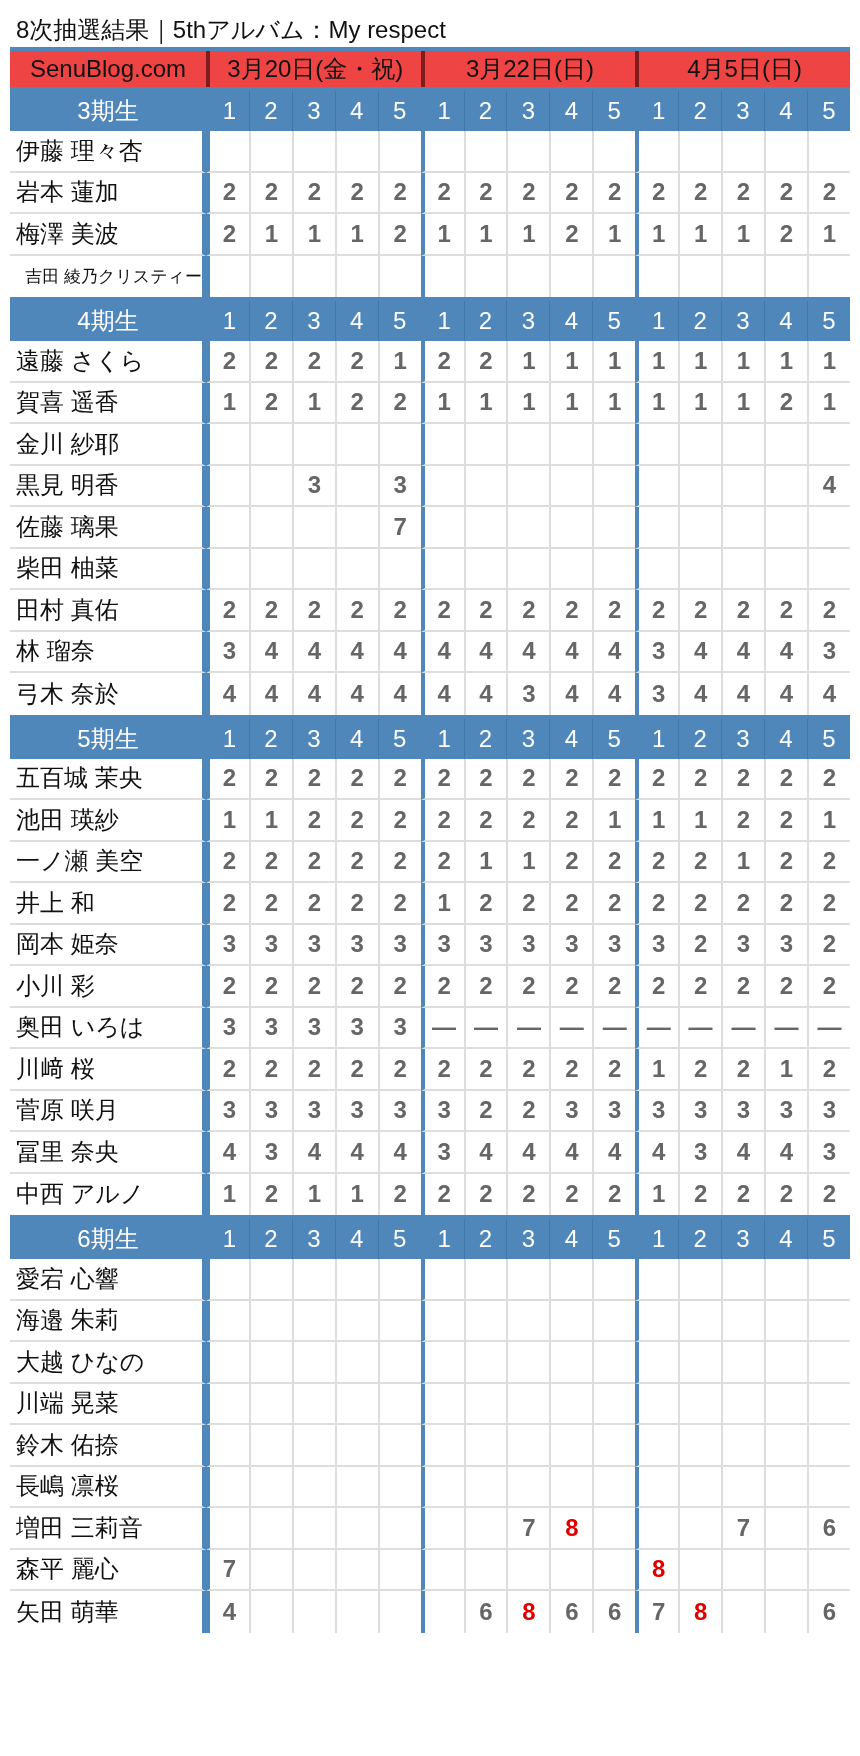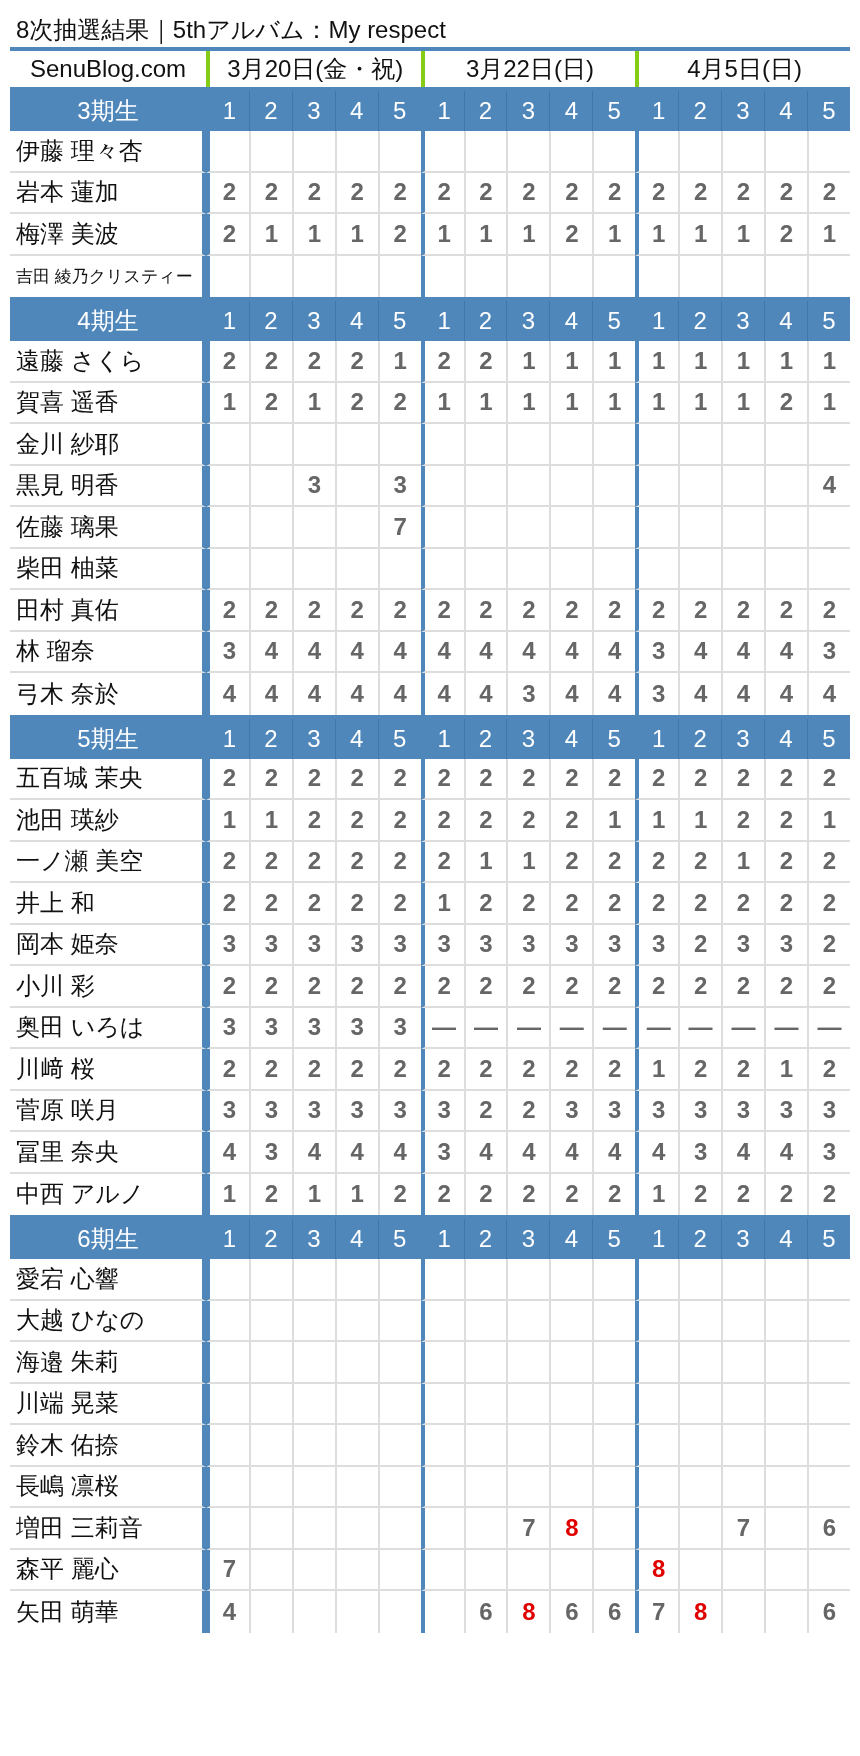--- a/index.html
+++ b/index.html
@@ -8,39 +8,39 @@
     position:absolute; left:10px; top:12px; width:840px;
     background:#4f87bb; padding:0; box-sizing:border-box;
   }
   table { border-collapse:separate; border-spacing:0; width:100%; table-layout:fixed; }
   td { padding:0; box-sizing:border-box; overflow:hidden; white-space:nowrap; }
   .title-cell {
     background:#fff; height:39px; font-size:24px; color:#111; padding-left:6px;
     border-bottom:4px solid #4f87bb; vertical-align:middle;
   }
   .date-cell {
-    background:#ffffff; height:36px; font-size:24px; color:#111; text-align:center; vertical-align:middle;
+    background:#ef4444; height:36px; font-size:24px; color:#111; text-align:center; vertical-align:middle;
   }
-  .date-cell.sep { border-left:4px solid #84cc16; }
+  .date-cell.sep { border-left:4px solid #7f1d1d; }
   .hdr td {
     background:#4f87bb; color:#ffffff; font-size:24px; text-align:center; height:40px;
     vertical-align:middle; border-left:1px solid #3f77a9;
   }
   .hdr td.cohort { border-left:none; }
   .hdr td.gsep { border-left:4px solid #4f87bb; }
   .row td {
     background:#fff; height:41.5px; vertical-align:middle; text-align:center;
     border-bottom:2px solid #dddddd; border-left:2px solid #dddddd;
     font-weight:bold; font-size:24px; color:#666666;
   }
   .row td.name {
     text-align:left; padding-left:6px; font-weight:normal; color:#111;
     font-size:24px; border-left:none; border-right:4px solid #4f87bb;margin-top:16px;
   }
-  .row td.name.small { font-size:17px; }
+  .row td.name.small { font-size:17px;text-align:right; }
   .row td.gsep { border-left:4px solid #4f87bb; }
   .row.last td { border-bottom:none; }
   .red { color:#e00000 !important; }
   .dash { font-weight:normal; color:#666; }
   .spacer td { height:4px; background:#4f87bb; border:none; }
 </style>
 </head>
 <body>
 
 <div class="frame">
@@ -587,39 +587,39 @@
           <td class=""></td>
           <td class=""></td>
           <td class=""></td>
           <td class="gsep"></td>
           <td class=""></td>
           <td class=""></td>
           <td class=""></td>
           <td class=""></td>
         </tr>
         <tr class="row">
+          <td class="name">海邉 朱莉</td>
+          <td class="gsep"></td>
+          <td class=""></td>
+          <td class=""></td>
+          <td class=""></td>
+          <td class=""></td>
+          <td class="gsep"></td>
+          <td class=""></td>
+          <td class=""></td>
+          <td class=""></td>
+          <td class=""></td>
+          <td class="gsep"></td>
+          <td class=""></td>
+          <td class=""></td>
+          <td class=""></td>
+          <td class=""></td>
+        </tr>
+        <tr class="row">
           <td class="name">大越 ひなの</td>
-          <td class="gsep"></td>
-          <td class=""></td>
-          <td class=""></td>
-          <td class=""></td>
-          <td class=""></td>
-          <td class="gsep"></td>
-          <td class=""></td>
-          <td class=""></td>
-          <td class=""></td>
-          <td class=""></td>
-          <td class="gsep"></td>
-          <td class=""></td>
-          <td class=""></td>
-          <td class=""></td>
-          <td class=""></td>
-        </tr>
-        <tr class="row">
-          <td class="name">海邉 朱莉</td>
           <td class="gsep"></td>
           <td class=""></td>
           <td class=""></td>
           <td class=""></td>
           <td class=""></td>
           <td class="gsep"></td>
           <td class=""></td>
           <td class=""></td>
           <td class=""></td>
           <td class=""></td>

